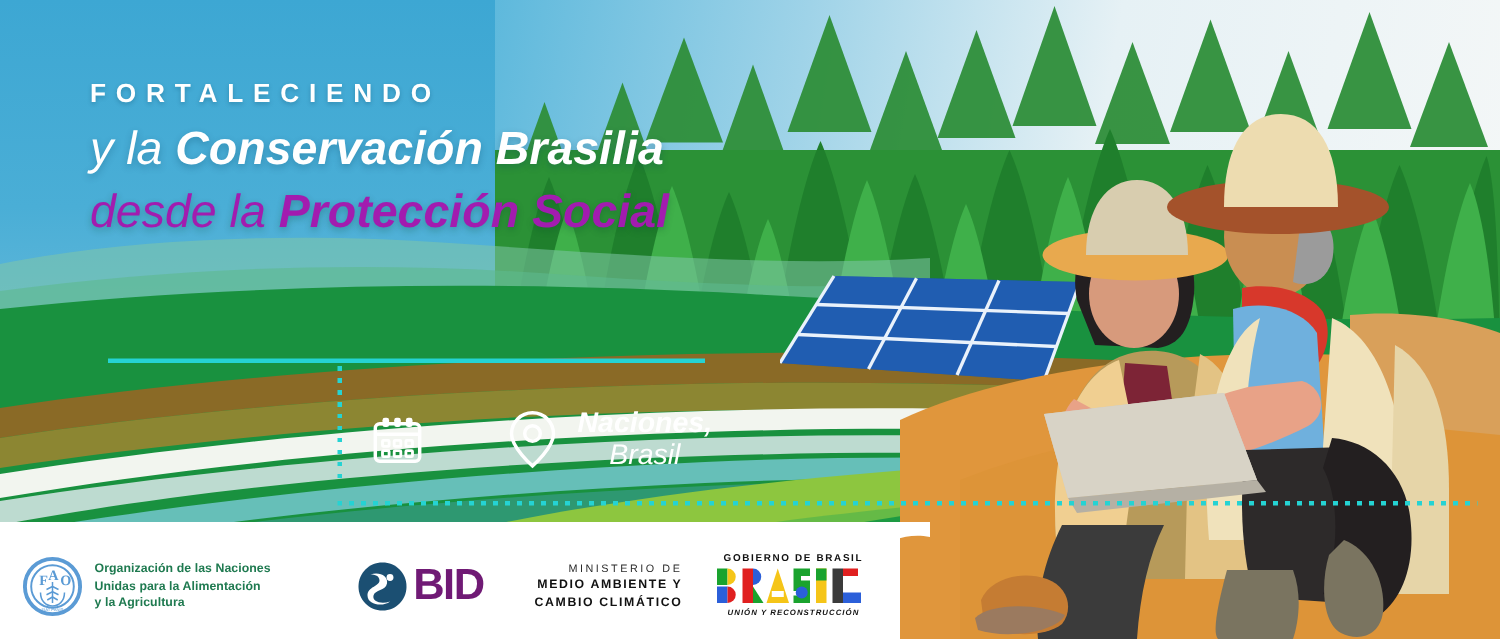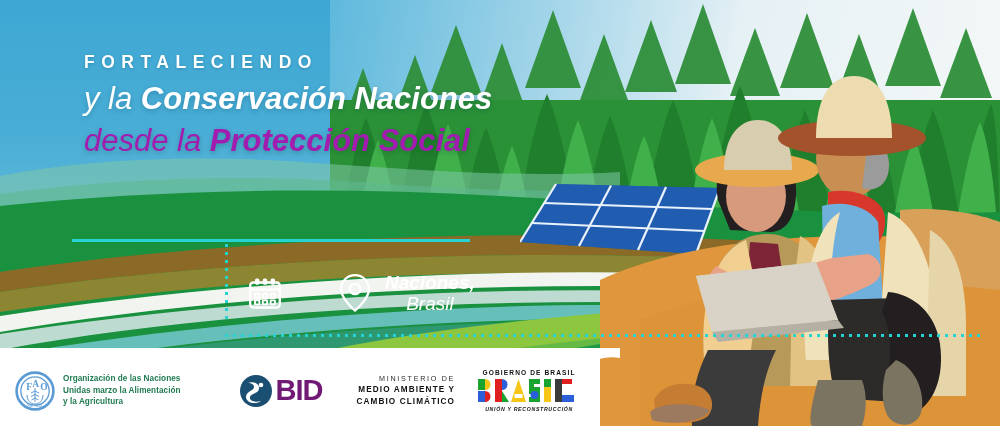--- a/index.html
+++ b/index.html
@@ -29,21 +29,21 @@
   
   .land { position:absolute; left:0; top:120px; width:1000px; height:260px; }
 
   
   .solar { position:absolute; left:520px; top:178px; width:210px; height:95px; }
 
   
   .people { position:absolute; left:600px; top:30px; width:400px; height:396px; }
 
   
-  .textblock { position:absolute; left:84px; top:52px; width:520px; }
+  .textblock { position:absolute; left:60px; top:52px; width:520px; }
   .eyebrow {
     color:#ffffff; font-size:17.5px; font-weight:600; letter-spacing:6.5px;
     text-shadow:0 1px 3px rgba(0,60,90,.28);
   }
   .line1 {
     color:#ffffff; font-size:40px; font-weight:bold; letter-spacing:-0.7px;
     margin-top:8px; line-height:1.06;
     text-shadow:0 2px 5px rgba(0,60,90,.30);
   }
   .line2 {
@@ -262,21 +262,21 @@
     <path d="M218 350 C212 372 208 392 212 396 L262 396 C266 384 268 366 262 350 z" fill="#7a7460"></path>
     <path d="M296 330 C312 336 324 356 322 378 C320 394 306 398 294 392 C282 386 280 360 286 340 z" fill="#7a7460"></path>
 
     <polygon points="96,246 216,232 238,290 112,302" fill="#cfcabc"></polygon>
     <polygon points="96,246 216,232 238,290 112,302" fill="#d8d3c6"></polygon>
     <polygon points="112,302 238,290 244,298 118,312" fill="#b5b0a4"></polygon>
   </svg>
 
   <div class="textblock">
     <div class="eyebrow">FORTALECIENDO</div>
-    <div class="line2"><span>y la </span><b>Conservación Naciones</b></div>
+    <div class="line2"><span>y la </span><b>Conservación Brasilia</b></div>
     <div class="line3"><span>desde la </span><b>Protección Social</b></div>
   </div>
 
   <div class="hrule"></div>
   <div class="vdots"></div>
   <div class="hdots"></div>
 
   <div class="info">
 
     <div class="info-item">
@@ -329,21 +329,21 @@
           <path d="M20 17 L20 31"></path>
           <path d="M20 20 L16 22 M20 20 L24 22"></path>
           <path d="M20 23.5 L16 25.5 M20 23.5 L24 25.5"></path>
           <path d="M20 27 L16.5 29 M20 27 L23.5 29"></path>
           <path d="M12 24 C12 30 16 33 20 33 C24 33 28 30 28 24"></path>
         </g>
         <text x="20" y="36" text-anchor="middle" font-family="'Liberation Sans',sans-serif" font-size="2.8" fill="#5b9bd5">FIAT PANIS</text>
       </svg>
       <div class="fao-text">
         <div>Organización de las Naciones</div>
-        <div>Unidas marzo la Alimentación</div>
+        <div>Unidas para la Alimentación</div>
         <div>y la Agricultura</div>
       </div>
     </div>
 
     <div class="logo-bid">
       <svg width="34" height="34" viewBox="0 0 34 34">
         <path d="M17 1 C26 1 33 8 33 17 C33 26 26 33 17 33 C8 33 1 26 1 17 C1 8 8 1 17 1 z" fill="#1b4f72"></path>
         <path d="M9 9 C15 7 21 10 20 15 C19 20 12 19 11 23 C10 27 16 29 22 27 C17 31 7 29 7 23 C7 17 15 17 15 13 C15 10 12 9 9 9 z" fill="#ffffff"></path>
         <circle cx="22" cy="11" r="2.3" fill="#ffffff"></circle>
       </svg>

